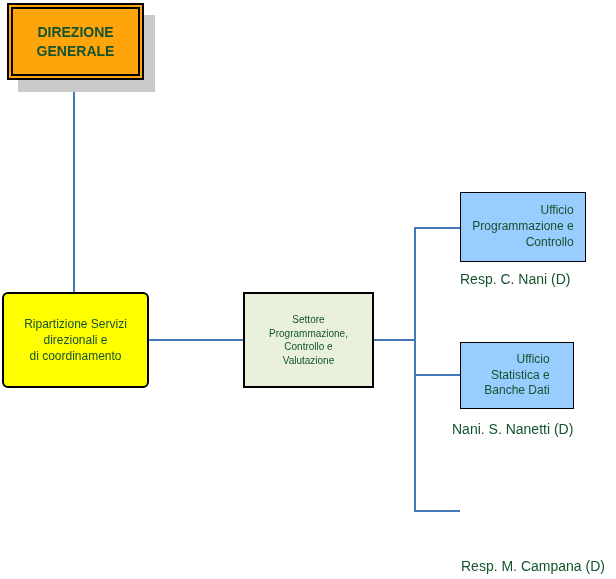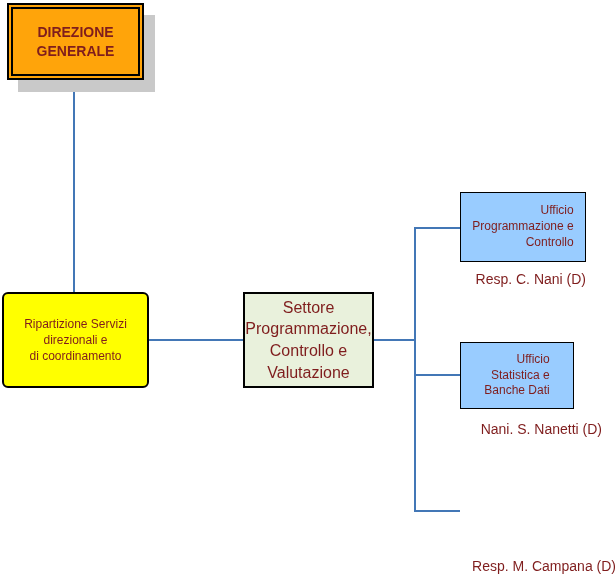--- a/index.html
+++ b/index.html
@@ -1,18 +1,18 @@
 <!DOCTYPE html>
 <html><head>
 <meta charset="utf-8">
 <style>
   html, body { margin:0; padding:0; background:#ffffff; }
   .canvas {
     position:relative; width:616px; height:579px; background:#ffffff;
-    font-family:"Liberation Sans", sans-serif; color:#7f1d1d; overflow:hidden;
+    font-family:"Liberation Sans", sans-serif; color:#14532d; overflow:hidden;
   }
   .node {
     position:absolute; box-sizing:border-box;
     display:flex; align-items:center; justify-content:center;
     text-align:center;
   }
   .node .lbl { white-space:pre-line; }
   .line { position:absolute; background:#4377B6; }
 
   
@@ -27,31 +27,31 @@
   
   .n-ripartizione {
     left:2px; top:292px; width:147px; height:96px;
     background:#FFFF00; border:2px solid #000;
     font-size:12px; line-height:1.35;
   }
   
   .n-settore {
     left:243px; top:292px; width:131px; height:96px;
     background:#E9F1DC; border:2px solid #000;
-    font-size:16px; line-height:1.35;
+    font-size:10px; line-height:1.35;
   }
   
   .n-blue { background:#99CCFF; border:1px solid #000; font-size:12px; line-height:1.32;text-align:right; }
   .n-uff1 { left:460px; top:192px; width:126px; height:70px; }
   .n-uff2 { left:460px; top:342px; width:114px; height:67px; }
   .n-uff3 { left:460px; top:478px; width:136px; height:68px; }
 
   
   .resp {
-    position:absolute; font-size:14px; text-align:right; white-space:nowrap;
+    position:absolute; font-size:14px; text-align:left; white-space:nowrap;
   }
   .resp-1 { left:460px; top:271px; width:126px; }
   .resp-2 { left:452px; top:421px; width:150px; }
   .resp-3 { left:461px; top:558px; width:155px; }
 
   
   .l-v1    { left:73px;  top:80px;  width:2px;  height:212px; } 
   .l-h1    { left:149px; top:339px; width:94px; height:2px;  }  
   .l-h2    { left:374px; top:339px; width:42px; height:2px;  }  
   .l-trunk { left:414px; top:227px; width:2px;  height:285px; } 

